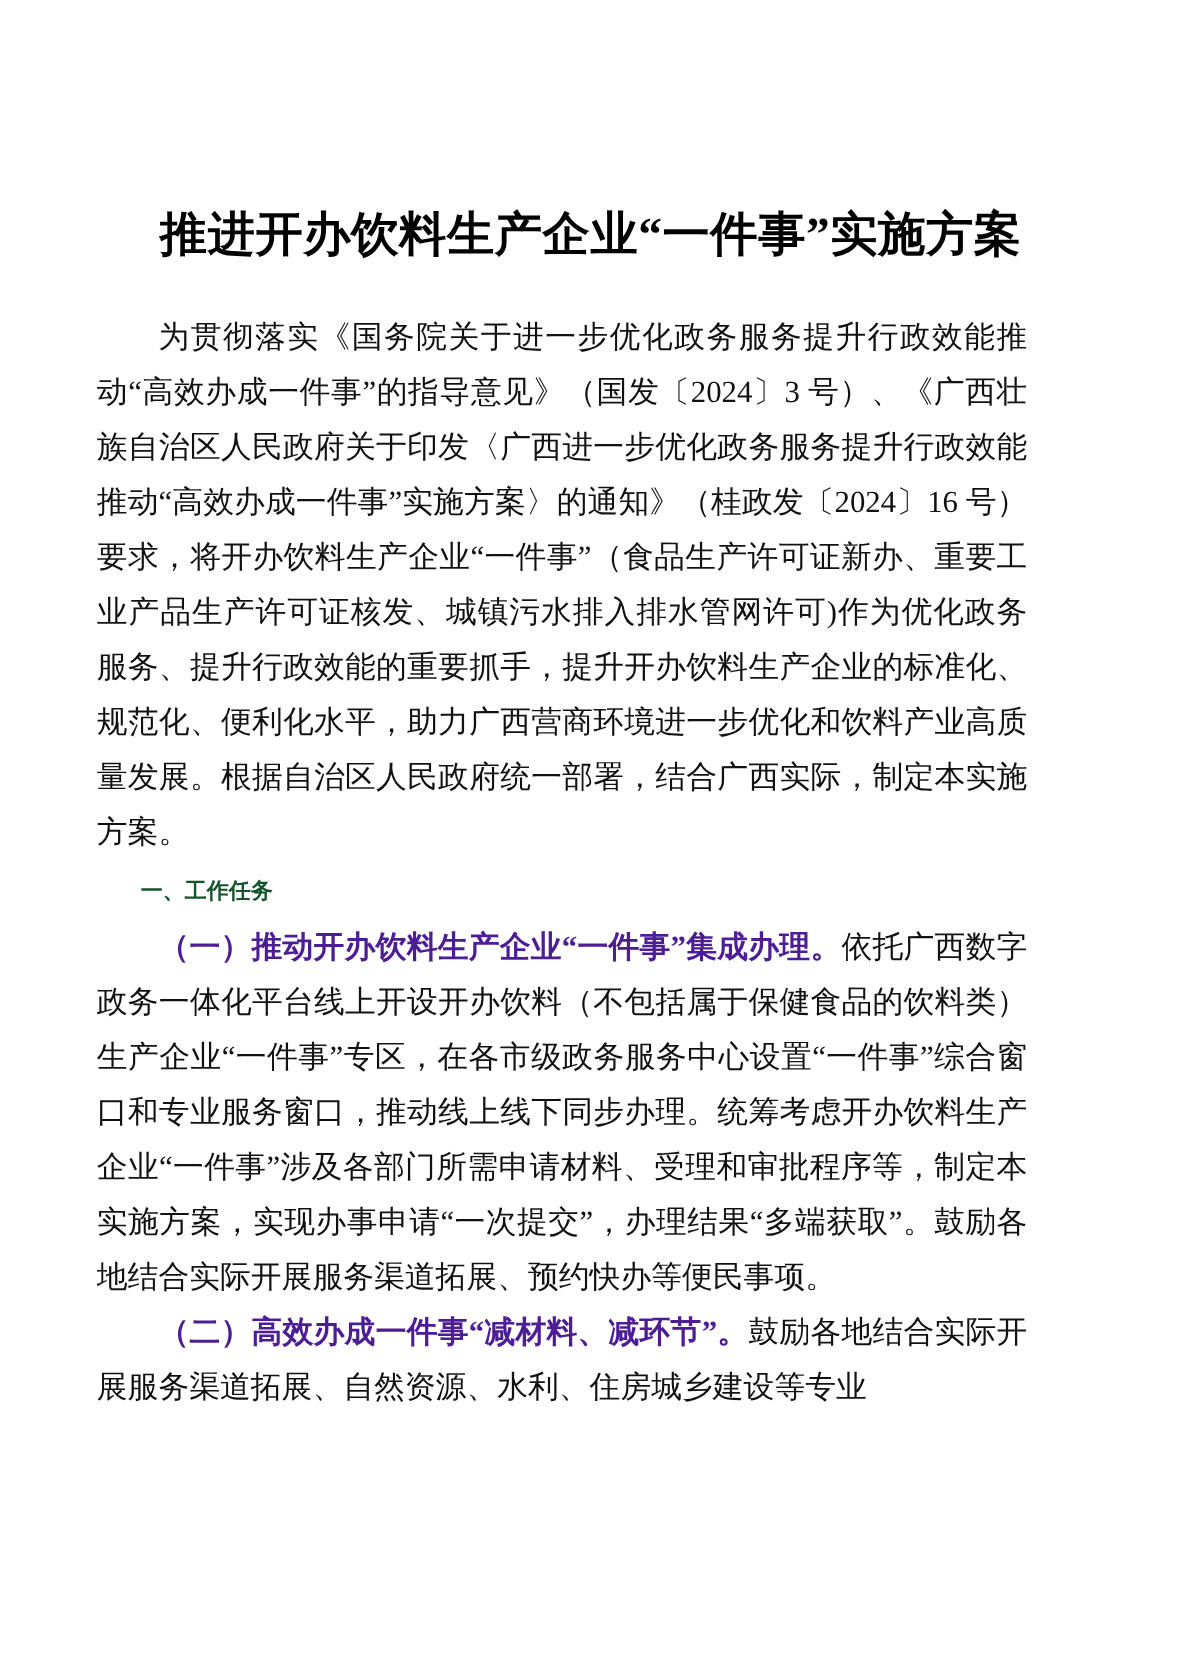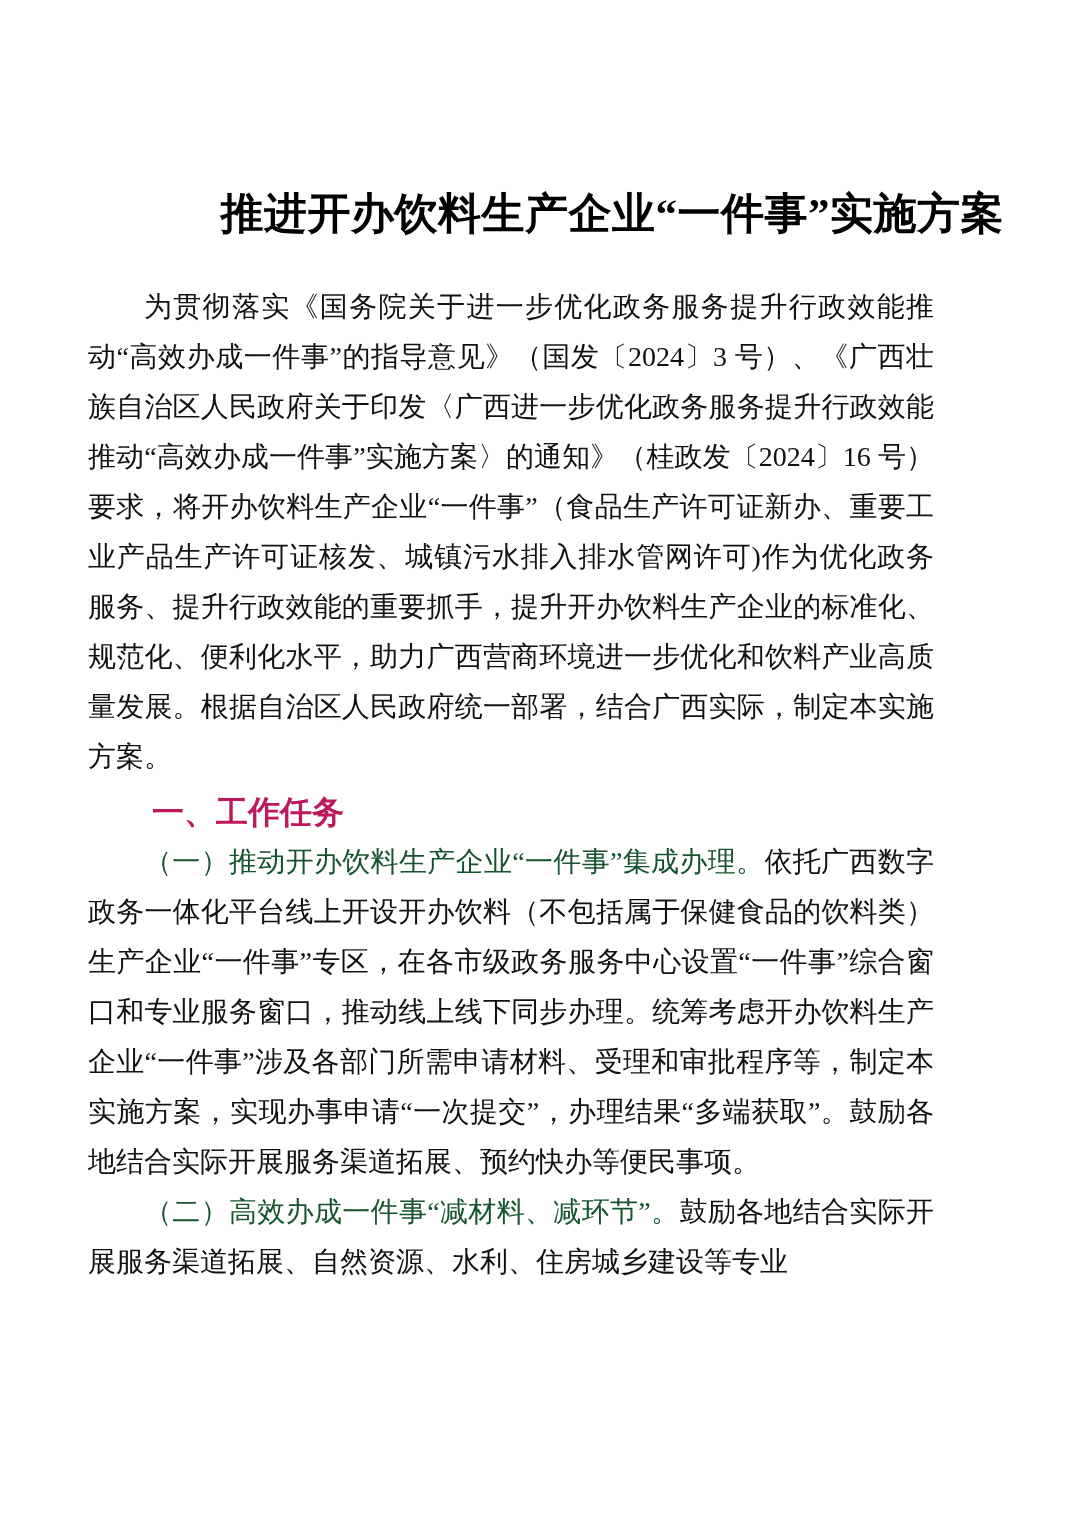--- a/index.html
+++ b/index.html
@@ -11,21 +11,21 @@
     position: relative;
     width: 1074px;
     height: 1520px;
     background: #ffffff;
     overflow: hidden;
     color: #000;
   }
   .title {
     margin: 0;
     padding: 186px 70px 0 70px;
-    text-align: right;
+    text-align: center;
     font-family: "Liberation Serif", serif;
     font-weight: bold;
     font-size: 43px;
     line-height: 56px;
     color: #000;
     letter-spacing: 0.5px;
   }
   .body {
     margin: 40px 140px 0 88px;
     font-family: "Liberation Serif", serif;
@@ -35,29 +35,29 @@
     text-align: justify;
     text-justify: inter-ideograph;
   }
   .para {
     margin: 0;
     text-indent: 2em;
   }
   .heading {
     margin: 5px 0 0 0;
     text-indent: 2em;
-    font-family: Liberation Serif, serif;
+    font-family: Liberation Mono, monospace;
     font-weight: bold;
-    font-size: 32px;
+    font-size: 20px;
     line-height: 50px;
-    color: #be185d;
+    color: #14532d;
   }
   .lead {
-    font-weight: normal;
-    color: #14532d;
+    font-weight: bold;
+    color: #4c1d95;
   }
 </style>
 </head>
 <body>
 
 <div class="page">
   <h1 class="title">推进开办饮料生产企业“一件事”实施方案</h1>
 
   <div class="body">
     <p class="para">为贯彻落实《国务院关于进一步优化政务服务提升行政效能推动“高效办成一件事”的指导意见》（国发〔2024〕3 号）、《广西壮族自治区人民政府关于印发〈广西进一步优化政务服务提升行政效能推动“高效办成一件事”实施方案〉的通知》（桂政发〔2024〕16 号）要求，将开办饮料生产企业“一件事”（食品生产许可证新办、重要工业产品生产许可证核发、城镇污水排入排水管网许可)作为优化政务服务、提升行政效能的重要抓手，提升开办饮料生产企业的标准化、规范化、便利化水平，助力广西营商环境进一步优化和饮料产业高质量发展。根据自治区人民政府统一部署，结合广西实际，制定本实施方案。</p>

